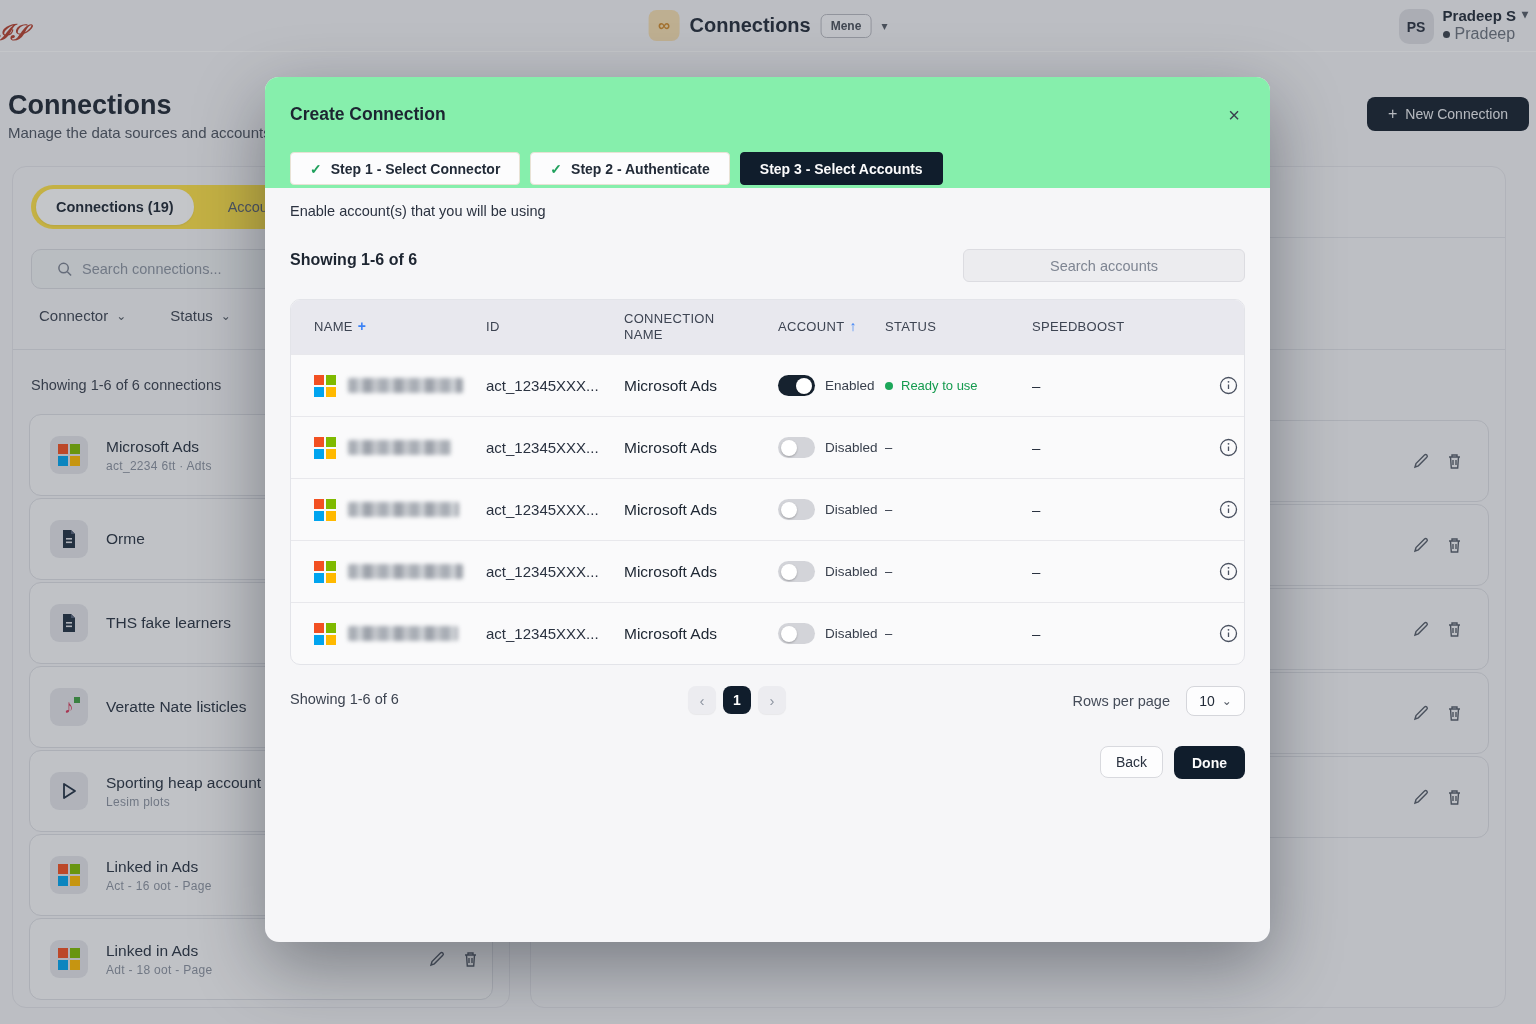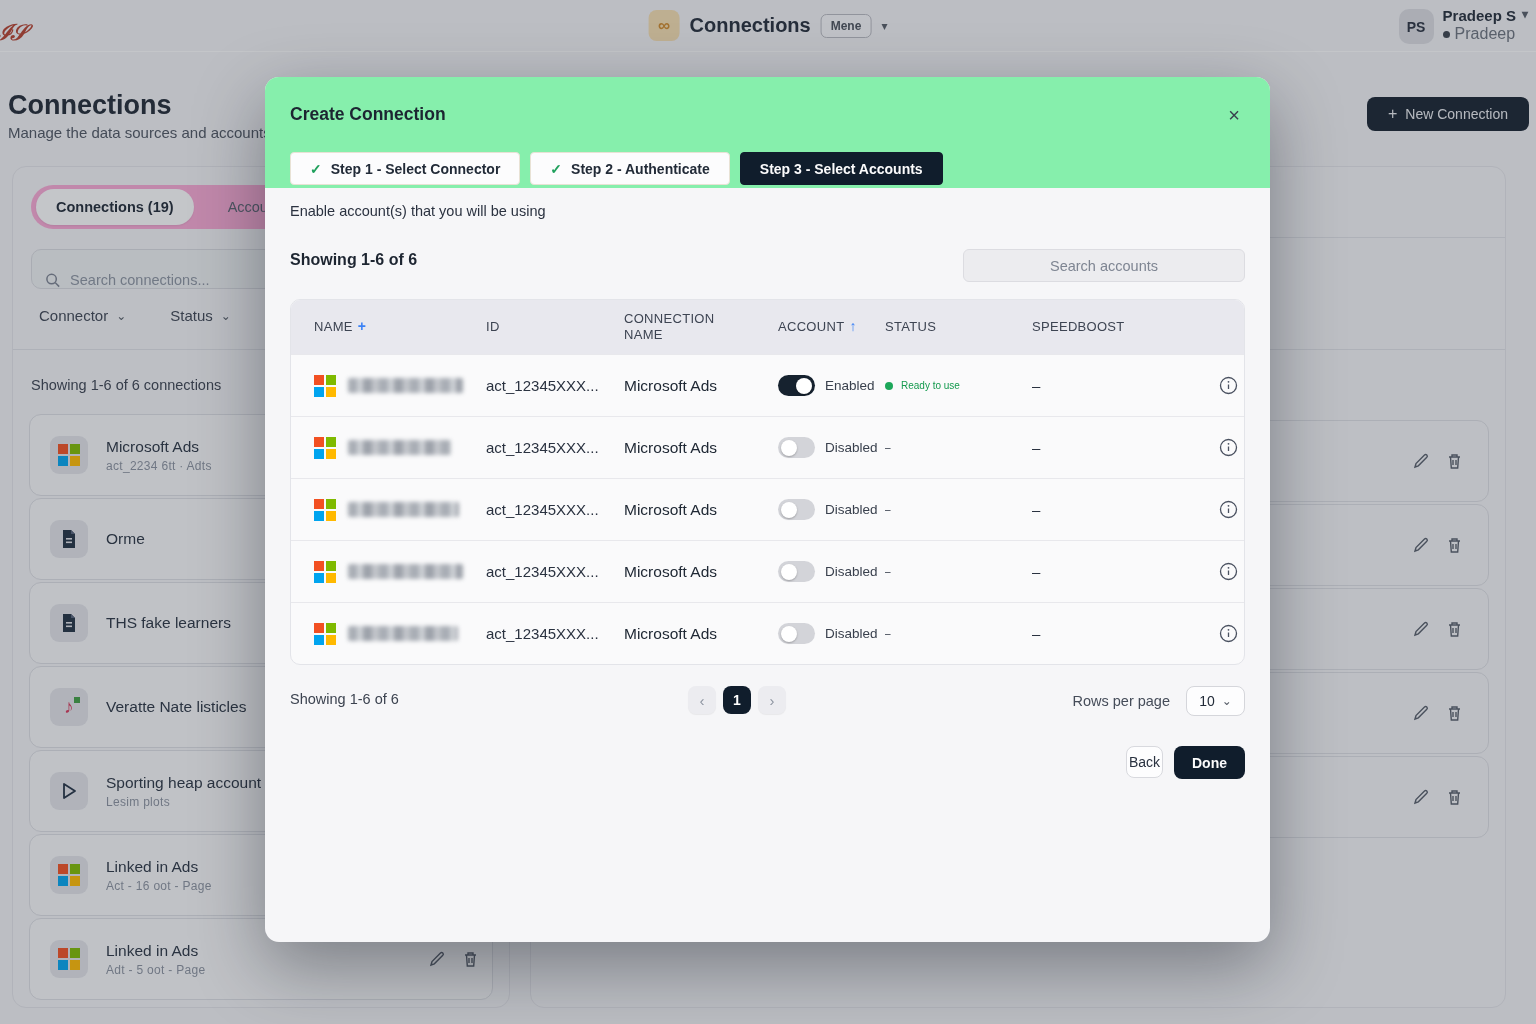--- a/index.html
+++ b/index.html
@@ -24,25 +24,25 @@
   .user-meta { display:flex; flex-direction:column; }
   .user-name-row { display:flex; align-items:flex-start; gap:6px; font-size:15px; font-weight:bold; color:#232c39; }
   .user-status { display:flex; align-items:center; gap:5px; font-size:16px; color:#6a717c; margin-top:1px; }
   .status-dot-dark { width:7px; height:7px; border-radius:50%; background:#3a414c; }
   .page-heading { position:absolute; left:8px; top:90px; font-size:27px; font-weight:bold; color:#20293500; color:#202935; }
   .page-subheading { position:absolute; left:8px; top:124px; font-size:15px; color:#4d5starts560; color:#4d5460; white-space:nowrap; }
   .new-conn-btn { position:absolute; left:1367px; top:97px; width:162px; height:34px; background:#17222f; color:#e8eaee; border:none; border-radius:8px; font-size:14px; display:flex; align-items:center; justify-content:center; gap:8px; font-family:inherit; }
   .plus-glyph { font-size:16px; }
 
   .left-panel { position:absolute; left:12px; top:166px; width:498px; height:842px; background:#f3f3f6; border:1px solid #e3e3e8; border-radius:14px; }
-  .tabs-bar { position:absolute; left:18px; top:18px; width:462px; height:44px; background:#f9a8d4; border-radius:22px; display:flex; align-items:center; padding:0 5px; overflow:hidden; }
+  .tabs-bar { position:absolute; left:18px; top:18px; width:462px; height:44px; background:#fde047; border-radius:22px; display:flex; align-items:center; padding:0 5px; overflow:hidden; }
   .tab-pill { height:36px; padding:0 20px; border-radius:18px; display:flex; align-items:center; font-size:14.5px; }
   .tab-pill.active { background:#fcfcfd; font-weight:bold; color:#1f2835; box-shadow:0 1px 2px rgba(0,0,0,.08); }
   .tab-pill.inactive { color:#5a6270; margin-left:14px; white-space:nowrap; }
-  .search-box { position:absolute; left:18px; top:82px; width:462px; height:40px; background:#eef0f2; border:1px solid #d8d9de; border-radius:10px; display:flex; align-items:flex-end; gap:10px; padding:0 13px; }
+  .search-box { position:absolute; left:18px; top:82px; width:462px; height:40px; background:#eef0f2; border:1px solid #d8d9de; border-radius:10px; display:flex; align-items:center; gap:10px; padding:0 25px; }
   .search-box input { border:none; outline:none; background:transparent; font-size:14.5px; color:#3c members4350; color:#3c4350; width:100%; font-family:inherit; }
   .search-box input::placeholder { color:#8b93a0; }
   .filters-row { position:absolute; left:26px; top:140px; display:flex; gap:44px; }
   .filter-item { display:flex; align-items:center; gap:8px; font-size:15px; color:#3e4553; }
   .panel-divider { position:absolute; left:0; right:0; top:182px; height:1px; background:#dfe0e5; }
   .showing-line { position:absolute; left:18px; top:210px; font-size:14.5px; color:#3b4250; }
   .conn-list { position:absolute; left:16px; top:247px; right:16px; }
   .conn-item { position:relative; height:82px; border:1px solid #dcdde2; border-radius:12px; background:rgba(252,252,253,.45); margin-bottom:2px; display:flex; align-items:center; padding:0 20px; gap:18px; }
   .icon-tile { width:38px; height:38px; border-radius:9px; background:#e2e3e8; display:flex; align-items:center; justify-content:center; flex:0 0 38px; }
   .conn-item-text { display:flex; flex-direction:column; gap:3px; }
@@ -93,37 +93,37 @@
   .t-row:nth-child(1) .blur-name{ width:120px; } .t-row:nth-child(2) .blur-name{ width:103px; }
   .t-row:nth-child(3) .blur-name{ width:111px; } .t-row:nth-child(4) .blur-name{ width:117px; }
   .t-row:nth-child(5) .blur-name{ width:110px; }
   .cell-conn { font-size:15.5px; color:#202935; }
   .cell-account { gap:10px; font-size:13.5px; color:#39404d; }
   .toggle { width:37px; height:21px; border-radius:11px; position:relative; flex:0 0 37px; border:none; cursor:pointer; }
   .toggle.on { background:#16222f; }
   .toggle.off { background:#d3d4d9; }
   .toggle .knob { position:absolute; top:2.5px; width:16px; height:16px; border-radius:50%; background:#fff; box-shadow:0 1px 2px rgba(0,0,0,.25); }
   .toggle.on .knob { right:3px; } .toggle.off .knob { left:3px; }
-  .cell-status { gap:8px; font-size:10px; }
+  .cell-status { gap:8px; font-size:13px; }
   .cell-status.ready { color:#149a4e; font-weight:500; }
   .green-dot { width:8px; height:8px; border-radius:50%; background:#1da75a; }
   .cell-info { justify-content:flex-end; padding-right:14px; }
   .info-btn { background:none; border:none; color:#4a5160; cursor:pointer; padding:0; line-height:0; }
 
   .modal-footer-line { position:absolute; left:25px; right:25px; top:606px; height:34px; }
   .modal-showing-bottom { position:absolute; left:0; top:8px; font-size:14.5px; color:#3c4350; }
   .pagination { position:absolute; left:398px; top:3px; display:flex; gap:7px; }
   .page-btn { width:28px; height:28px; border-radius:8px; display:flex; align-items:center; justify-content:center; font-size:15px; border:none; cursor:pointer; font-family:inherit; }
   .page-btn.nav { background:#ececf0; color:#8d94a0; box-shadow:0 1px 1px rgba(0,0,0,.06); }
   .page-btn.current { background:#101d2c; color:#fff; font-weight:bold; font-size:14px; }
   .rows-per-page { position:absolute; right:0; top:3px; display:flex; align-items:center; gap:16px; }
   .rpp-label { font-size:14.5px; color:#454c59; }
   .rpp-select { width:59px; height:30px; background:#fdfdfe; border:1px solid #d5d6db; border-radius:8px; display:flex; align-items:center; justify-content:center; gap:7px; font-size:14px; color:#222b38; cursor:pointer; }
   .modal-actions { position:absolute; right:25px; top:669px; display:flex; gap:11px; }
-  .btn-back { height:32px; padding:0 2px; background:#fdfdfe; border:1px solid #d8d9de; border-radius:8px; font-size:14px; color:#2a3240; font-family:inherit; cursor:pointer; }
+  .btn-back { height:32px; padding:0 15px; background:#fdfdfe; border:1px solid #d8d9de; border-radius:8px; font-size:14px; color:#2a3240; font-family:inherit; cursor:pointer; }
   .btn-done { height:33px; padding:0 18px; background:#101d2c; border:none; border-radius:8px; font-size:14px; font-weight:bold; color:#fbfbfc; font-family:inherit; cursor:pointer; }
 </style>
 </head>
 <body>
 
 <div>
 
   <div class="topbar">
     <div class="brand-mark">ℐ𝒮</div>
     <div class="topbar-center">
@@ -257,21 +257,21 @@
         <div class="icon-tile">
             <div class="ms-logo">
               <div></div>
               <div></div>
               <div></div>
               <div></div>
             </div>
           </div>
         <div class="conn-item-text">
           <span class="conn-item-title">Linked in Ads</span>
-          <span class="conn-item-sub">Adt - 5 oot - Page</span>
+          <span class="conn-item-sub">Adt - 18 oot - Page</span>
         </div>
         <div class="item-actions">
           <span class="act-icon">
             <svg width="18" height="18" viewBox="0 0 18 18" fill="none" stroke="currentColor" stroke-width="1.4">
                 <path d="M3 15 L4 11.5 L12.5 3 a1.6 1.6 0 0 1 2.3 2.3 L6.3 13.8 Z"></path>
               </svg>
           </span>
           <span class="act-icon">
             <svg width="17" height="18" viewBox="0 0 17 18" fill="none" stroke="currentColor" stroke-width="1.4">
                 <path d="M3 5 h11 M6 5 V3 h5 v2 M4.5 5 l.8 11 h6.4 l.8 -11 M7 8 v5 M10 8 v5"></path>

